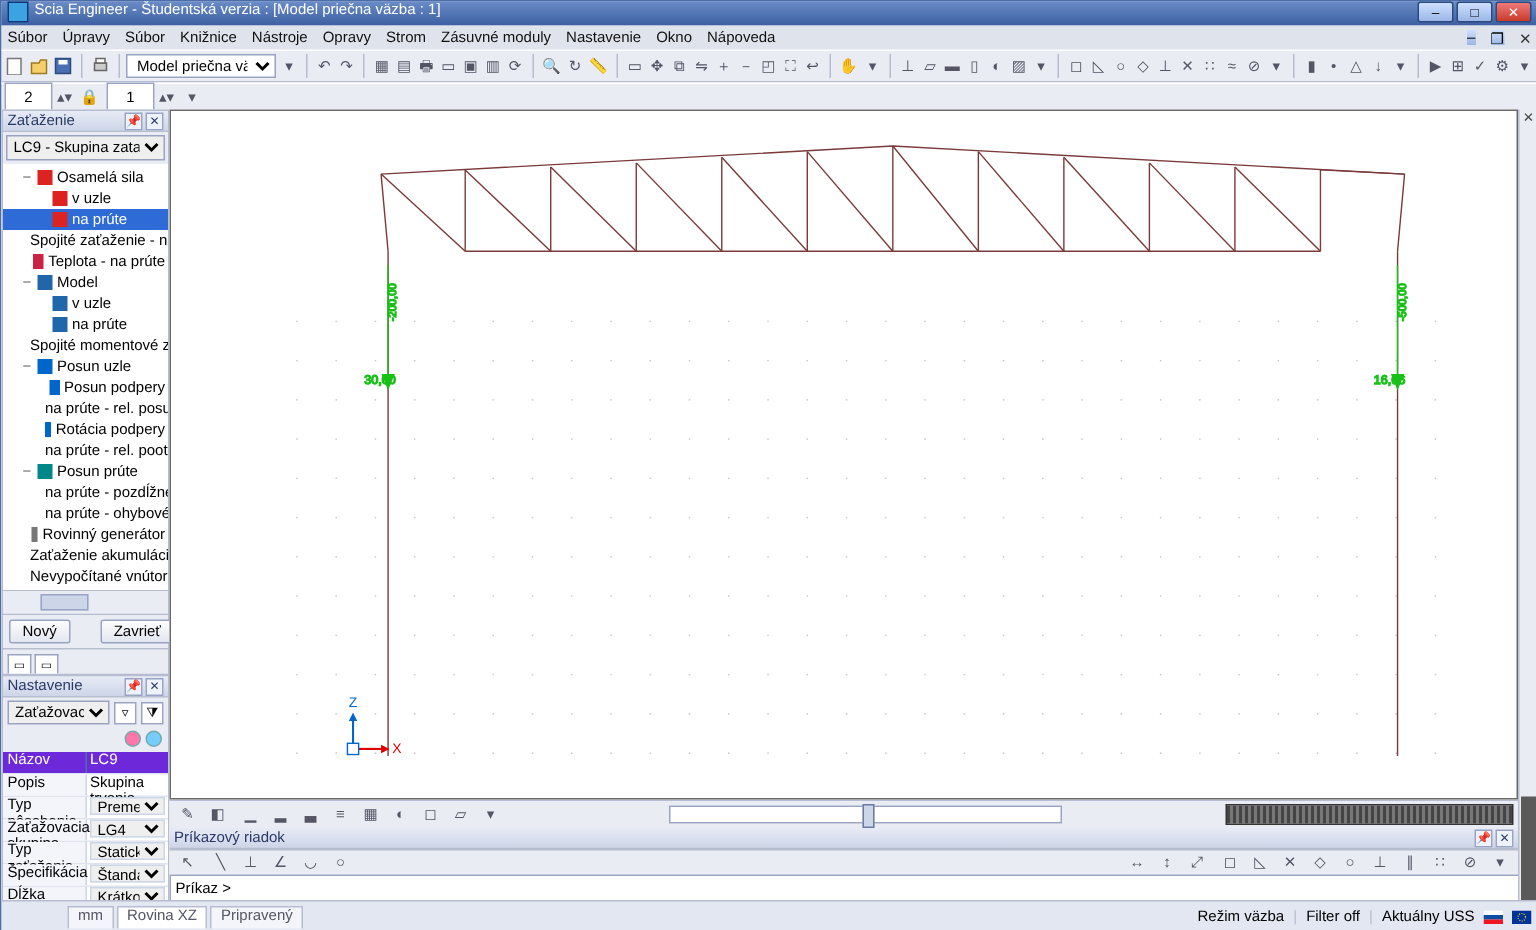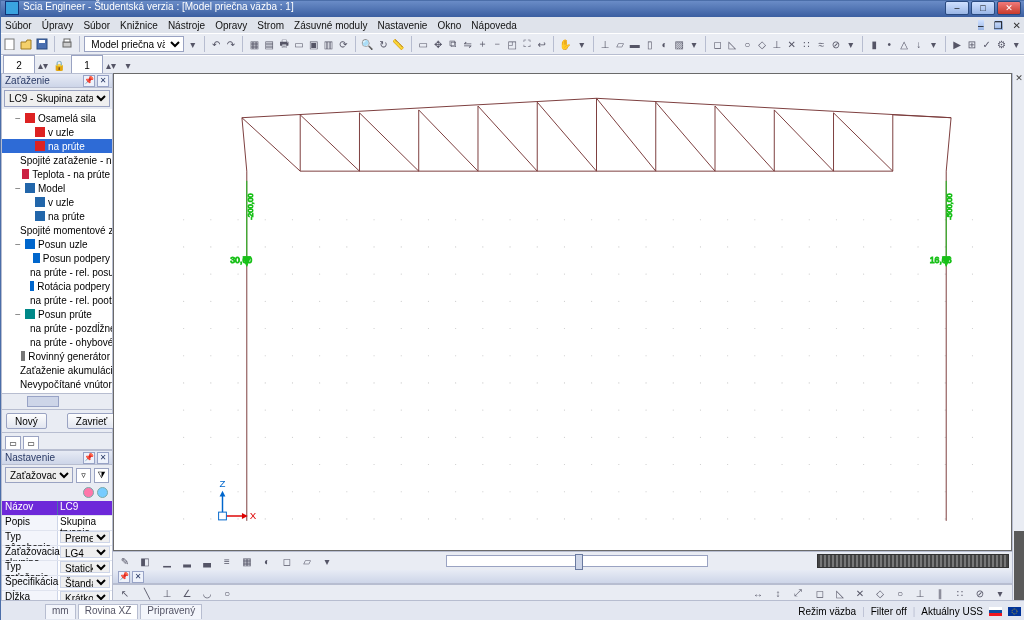--- a/index.html
+++ b/index.html
@@ -844,20 +844,21 @@
         <div style="flex:1;display:flex;align-items:center;justify-content:center">
           <div style="width:260px;height:10px;border:1px solid #9aa3c2;background:#fff;position:relative">
             <div style="position:absolute;left:128px;top:-2px;width:6px;height:14px;background:#cdd5e8;border:1px solid #6a7aa0"></div>
           </div>
         </div>
         <div style="width:190px;height:12px;background:repeating-linear-gradient(90deg,#444 0 2px,#777 2px 4px);border:1px solid #333"></div>
       </div>
 
       <div class="cmdpanel">
         <div class="panel-hd">
+          <span class="hd-txt">Príkazový riadok</span>
           <span class="hd-ic">📌</span>
           <span class="hd-ic">✕</span>
         </div>
         <div class="bot-icons">
           <span class="tb-btn">↖</span>
           <span class="sep"></span>
           <span class="tb-btn">╲</span>
           <span class="tb-btn">⊥</span>
           <span class="tb-btn">∠</span>
           <span class="tb-btn">◡</span>
@@ -871,20 +872,21 @@
           <span class="tb-btn">◺</span>
           <span class="tb-btn">✕</span>
           <span class="tb-btn">◇</span>
           <span class="tb-btn">○</span>
           <span class="tb-btn">⊥</span>
           <span class="tb-btn">∥</span>
           <span class="tb-btn">∷</span>
           <span class="tb-btn">⊘</span>
           <span class="tb-btn">▾</span>
         </div>
+        <input class="cmdinput" value="Príkaz &gt;" style="">
       </div>
     </div>
 
     <div class="rightbar">
       <div class="x">✕</div>
       <div class="blk"></div>
       <div class="thumb"></div>
     </div>
   </div>
 

